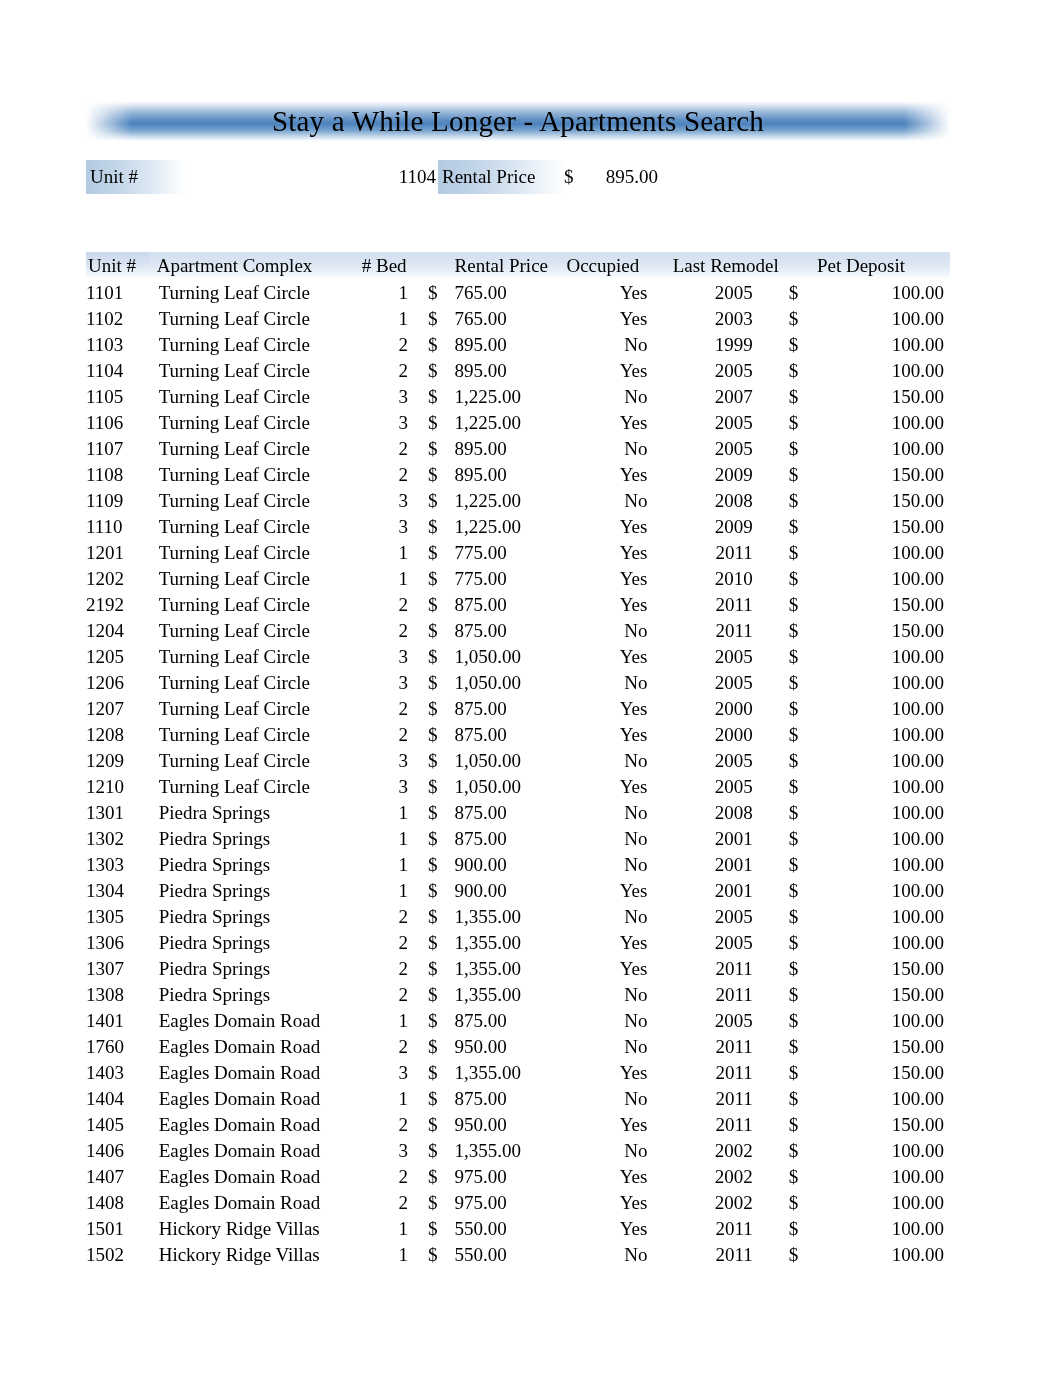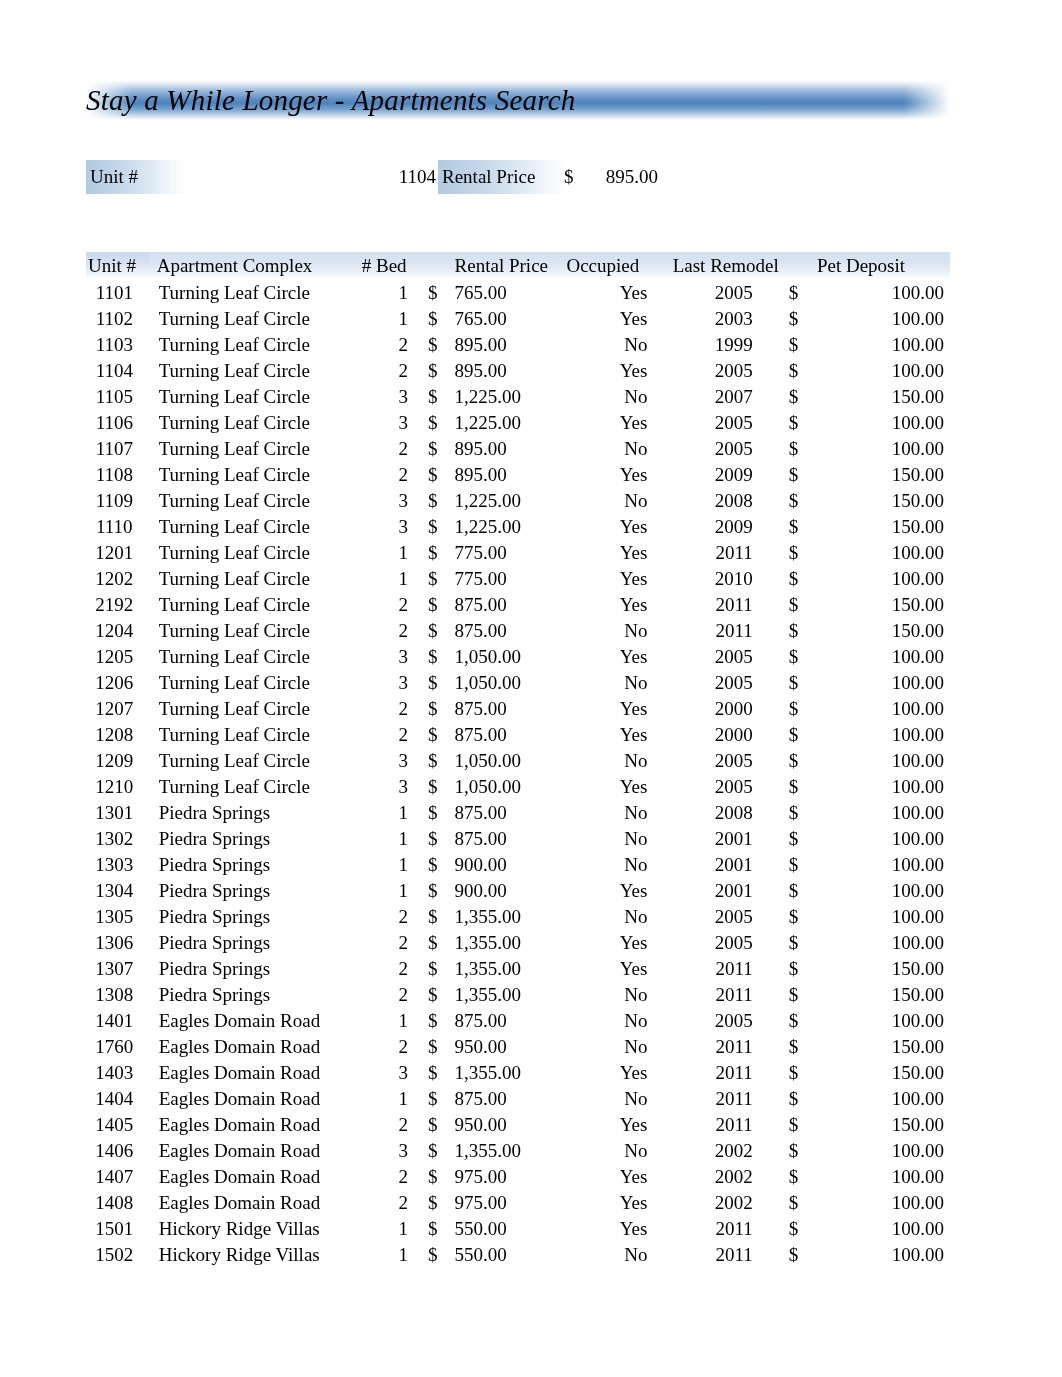--- a/index.html
+++ b/index.html
@@ -14,36 +14,35 @@
     font-family: "Liberation Serif", "DejaVu Serif", serif;
     color: #000000;
     position: relative;
     overflow: hidden;
   }
 
   
   .title-banner {
     position: absolute;
     left: 86px;
-    top: 80px;
+    top: 101px;
     width: 864px;
     height: 40px;
     display: flex;
     align-items: center;
-    justify-content: flex-start;
+    justify-content: center;
     background: linear-gradient(to bottom,
         #ffffff 0%,
         #e7eef7 8%,
         #9fbcdc 26%,
         #5c8ec4 48%,
         #4e83bd 58%,
         #7aa5cf 74%,
         #c4d7ea 88%,
         #ffffff 100%);
-    font-style: italic;
   }
   .title-banner::before,
   .title-banner::after {
     content: "";
     position: absolute;
     top: 0;
     bottom: 0;
     width: 46px;
     pointer-events: none;
   }
@@ -119,21 +118,21 @@
       #d3e0ef 0%, #dae5f2 38%, #e9f0f8 70%, #f8fafd 88%, #ffffff 100%);
     height: 28px;
     line-height: 28px;
   }
   .sheet-table thead th.h-unit {
     background: linear-gradient(to bottom,
       #c9d9ec 0%, #d6e2f1 38%, #e9f0f8 70%, #f8fafd 88%, #ffffff 100%);
   }
 
   
-  .c-unit     { width: 62px;  text-align: center;  padding-right: 6px !important; }
+  .c-unit     { width: 62px;  text-align: left;  padding-right: 6px !important; }
   .c-complex  { width: 196px; text-align: left;   padding-left: 10px !important; }
   .c-bed      { width: 78px;  text-align: right;  padding-right: 16px !important; }
   .c-dollar   { width: 34px;  text-align: left;   padding-left: 4px !important; }
   .c-price    { width: 100px;  padding-right: 8px !important; }
   .c-occ      { width: 96px;  text-align: right; }
   .c-remodel  { width: 116px; text-align: right;  padding-right: 26px !important; }
   .c-pdollar  { width: 36px;  text-align: left;   padding-left: 10px !important; }
   .c-pdep     { width: 146px; text-align: right;  padding-right: 6px !important; }
 
   thead .c-unit    { text-align: left;  padding-left: 2px !important; padding-right: 0 !important; }

